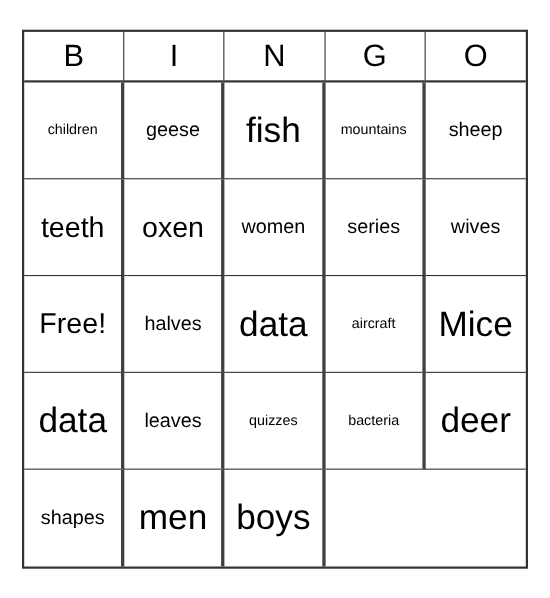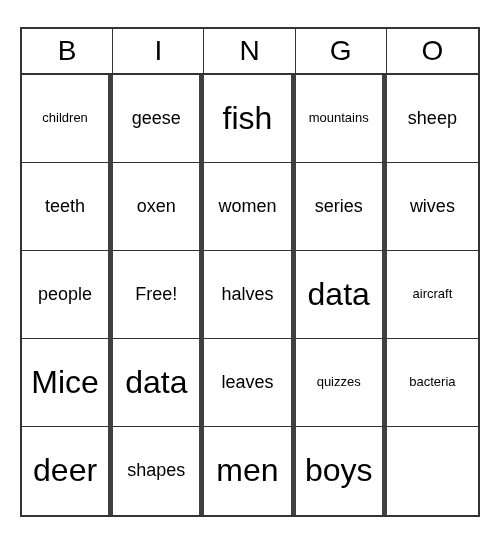--- a/index.html
+++ b/index.html
@@ -28,37 +28,37 @@
       font-weight: normal;
       border-right: 1px solid #333;
     }
     .header-cell:last-child { border-right: none; }
     .grid {
       display: grid;
       grid-template-columns: repeat(5, 1fr);
       grid-template-rows: repeat(5, 1fr);
     }
     .cell {
-      border-right: 5px solid #404040;
+      border-right: 3px solid #404040;
       border-bottom: 1px solid #333;
       display: flex;
       align-items: center;
       justify-content: center;
       text-align: center;
       min-height: 88px;
       padding: 4px;
     }
     .cell:nth-child(5n) { border-right: none; }
     .cell:nth-child(n+21) { border-bottom: none; }
     .cell-text {
       line-height: 1.1;
     }
     .size-sm { font-size: 13px; }
     .size-md { font-size: 18px; }
-    .size-lg { font-size: 18px; }
+    .size-lg { font-size: 26px; }
     .size-xl { font-size: 32px; }
   </style>
 </head>
 <body>
 
 <div class="bingo-card">
   <div class="header-row">
   <div class="header-cell">B</div>
       <div class="header-cell">I</div>
       <div class="header-cell">N</div>
@@ -90,23 +90,20 @@
       <div class="cell">
         <span class="cell-text size-md">women</span>
       </div>
       <div class="cell">
         <span class="cell-text size-md">series</span>
       </div>
       <div class="cell">
         <span class="cell-text size-md">wives</span>
       </div>
       <div class="cell">
-        <span class="cell-text size-md">people</span>
-      </div>
-      <div class="cell">
         <span class="cell-text size-lg">Free!</span>
       </div>
       <div class="cell">
         <span class="cell-text size-md">halves</span>
       </div>
       <div class="cell">
         <span class="cell-text size-xl">data</span>
       </div>
       <div class="cell">
         <span class="cell-text size-sm">aircraft</span>

